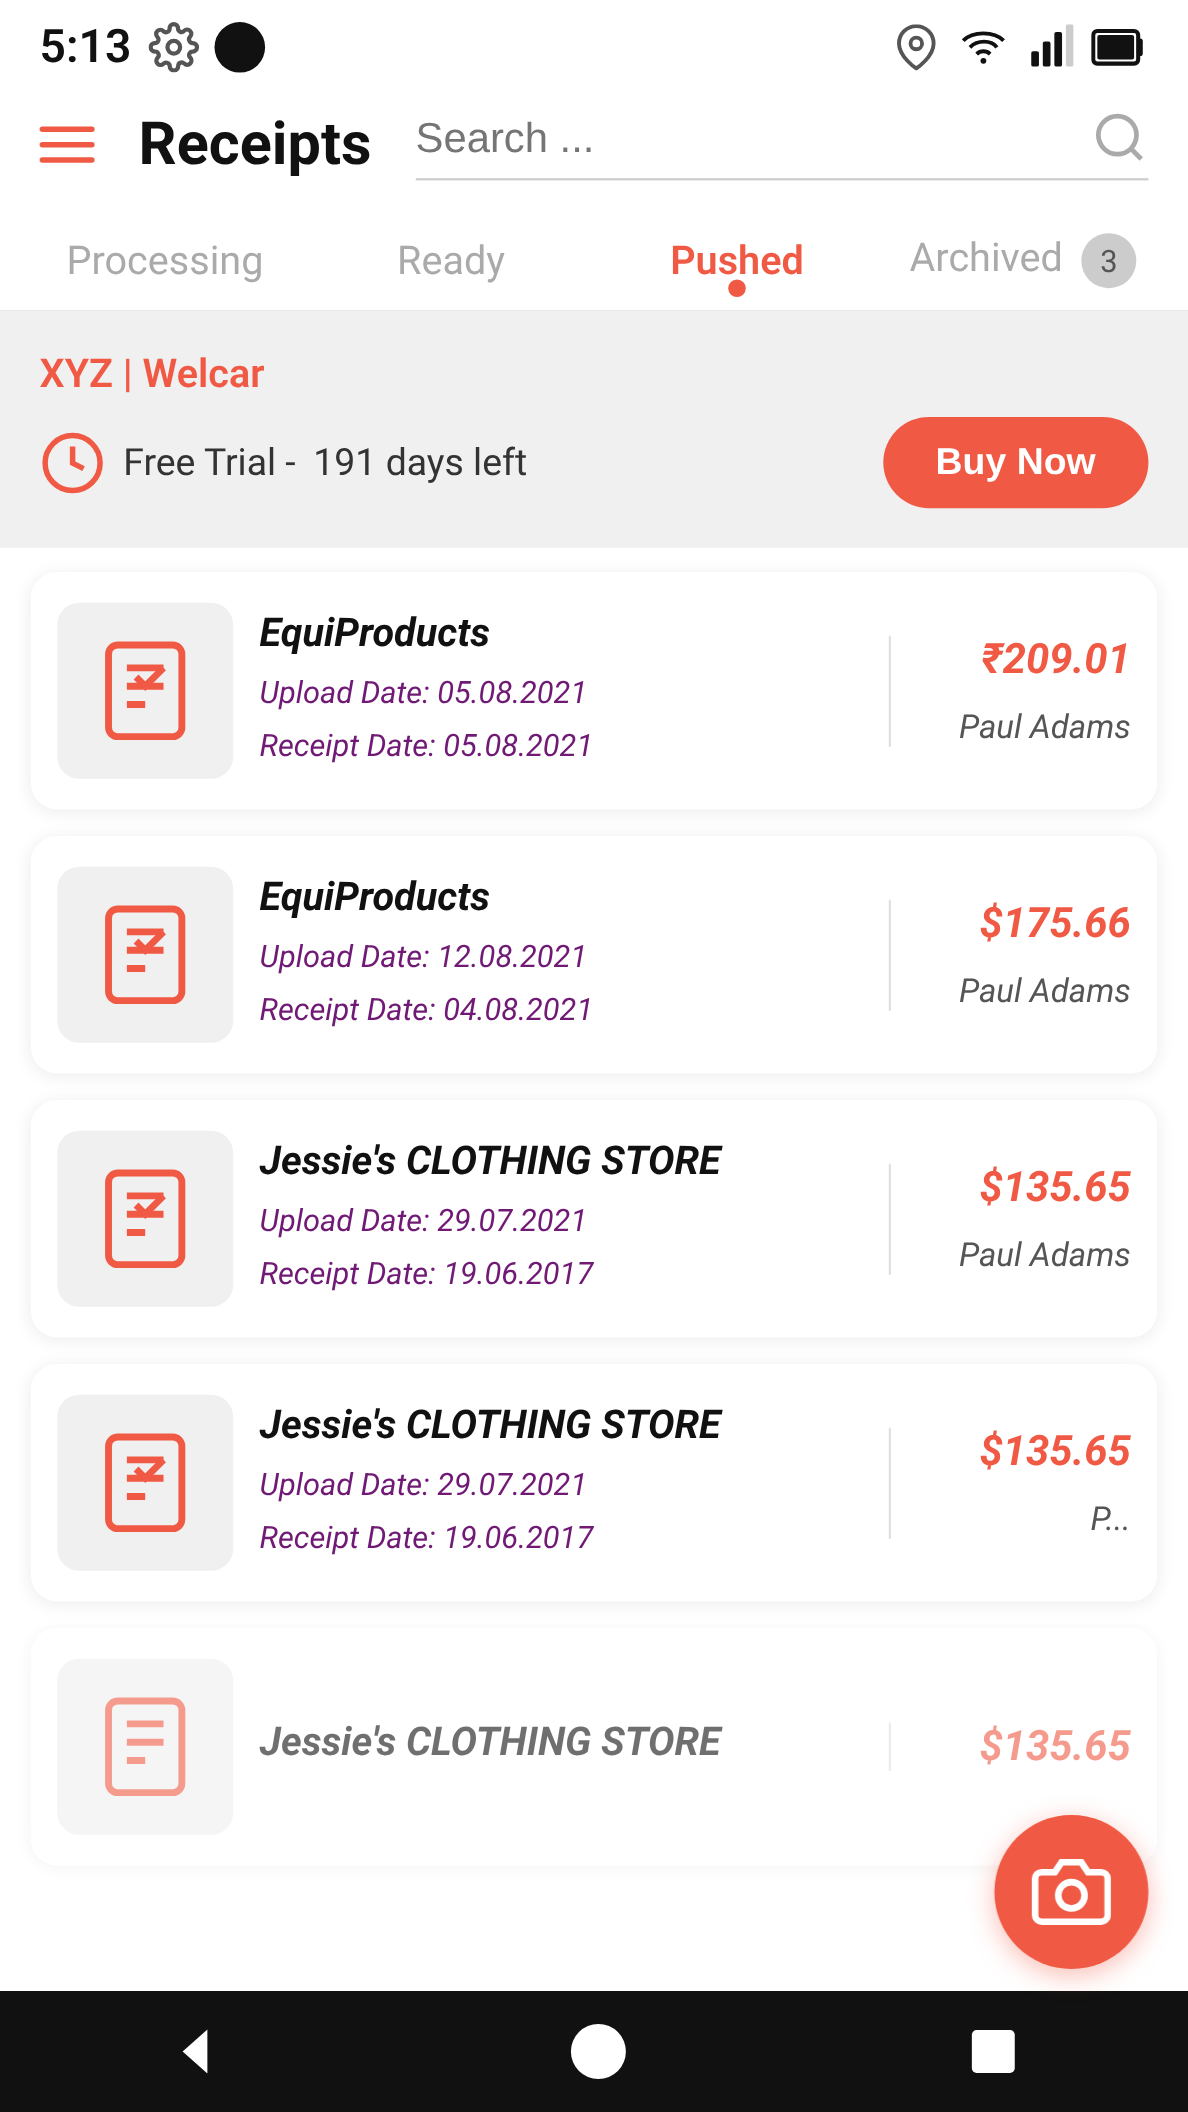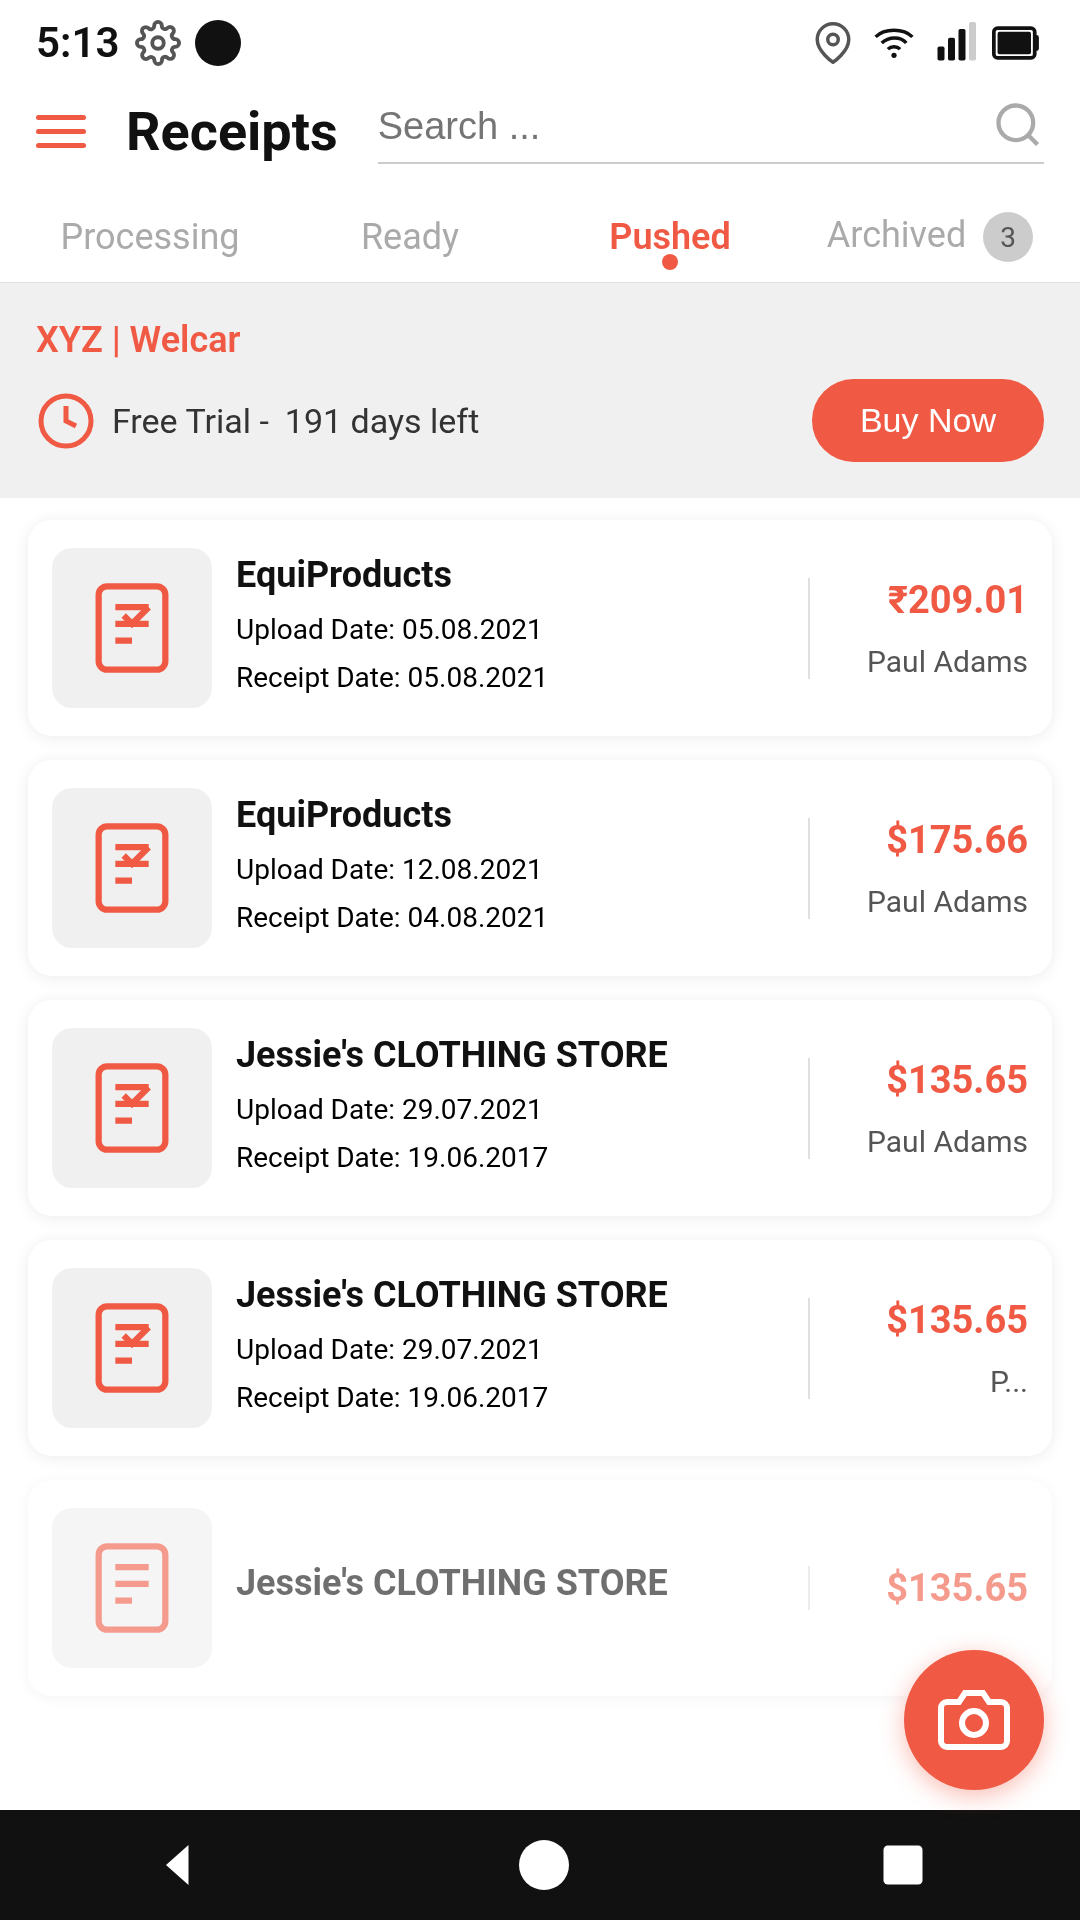--- a/index.html
+++ b/index.html
@@ -169,41 +169,42 @@
     .trial-text strong {
       font-weight: 400;
     }
     .buy-btn {
       background: #f05a44;
       color: #fff;
       border: none;
       border-radius: 50px;
       padding: 22px 48px;
       font-size: 34px;
-      font-weight: 400;
+      font-weight: 700;
       cursor: pointer;
     }
 
     
     .cards-list {
       padding: 0 28px;
       display: flex;
       flex-direction: column;
       gap: 24px;
       margin-top: 16px;
     }
     .receipt-card {
       background: #fff;
       border-radius: 24px;
       box-shadow: 0 2px 16px rgba(0,0,0,0.08);
       display: flex;
       align-items: center;
       padding: 28px 24px;
       gap: 24px;
       overflow: hidden;
+      font-style: italic;
     }
     .receipt-icon-wrap {
       background: #f0f0f0;
       border-radius: 20px;
       width: 160px;
       height: 160px;
       display: flex;
       align-items: center;
       justify-content: center;
       flex-shrink: 0;
@@ -213,21 +214,21 @@
       min-width: 0;
     }
     .receipt-name {
       font-size: 36px;
       font-weight: 700;
       color: #111;
       margin-bottom: 10px;
     }
     .receipt-meta {
       font-size: 28px;
-      color: #000000;
+      color: #701a75;
       line-height: 1.7;
     }
     .receipt-right {
       border-left: 2px solid #e0e0e0;
       padding-left: 24px;
       min-width: 220px;
       display: flex;
       flex-direction: column;
       align-items: flex-end;
       gap: 22px;

